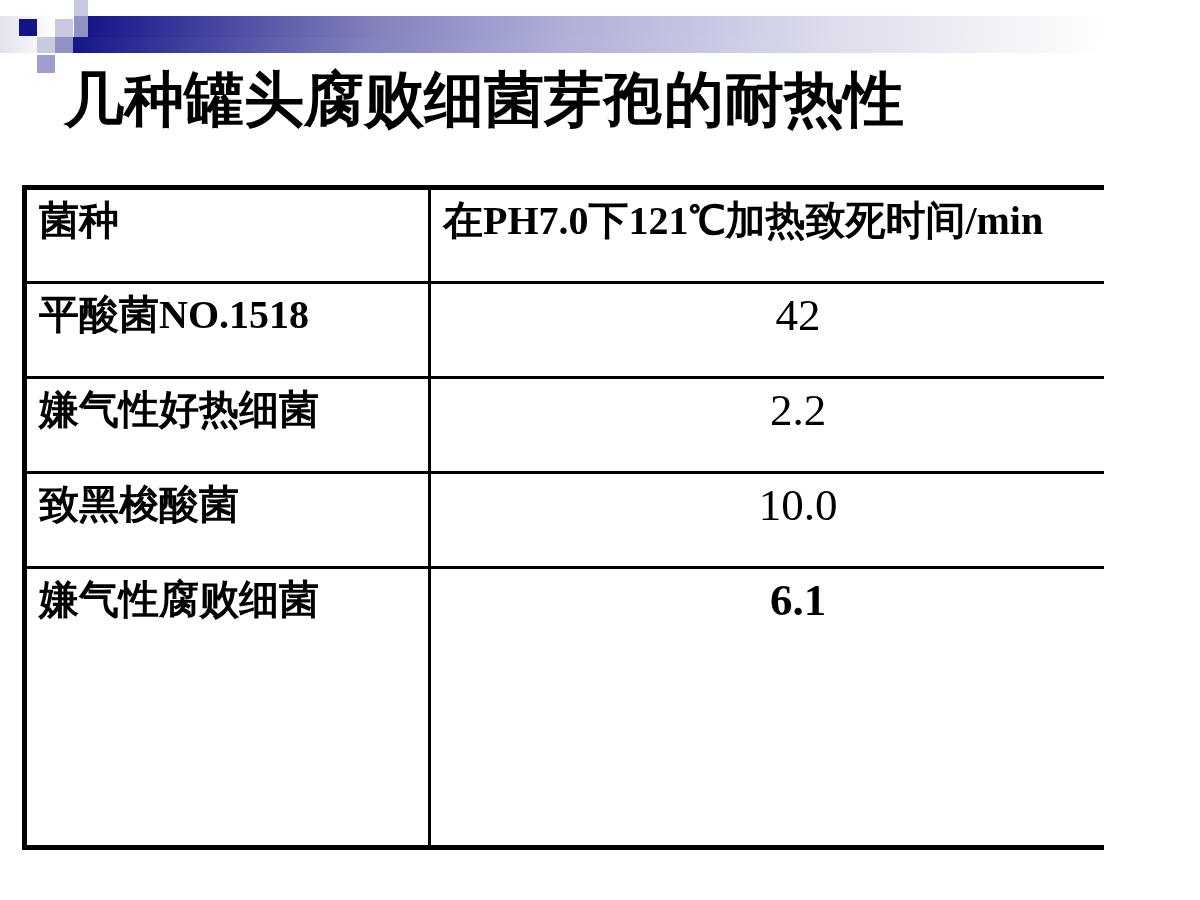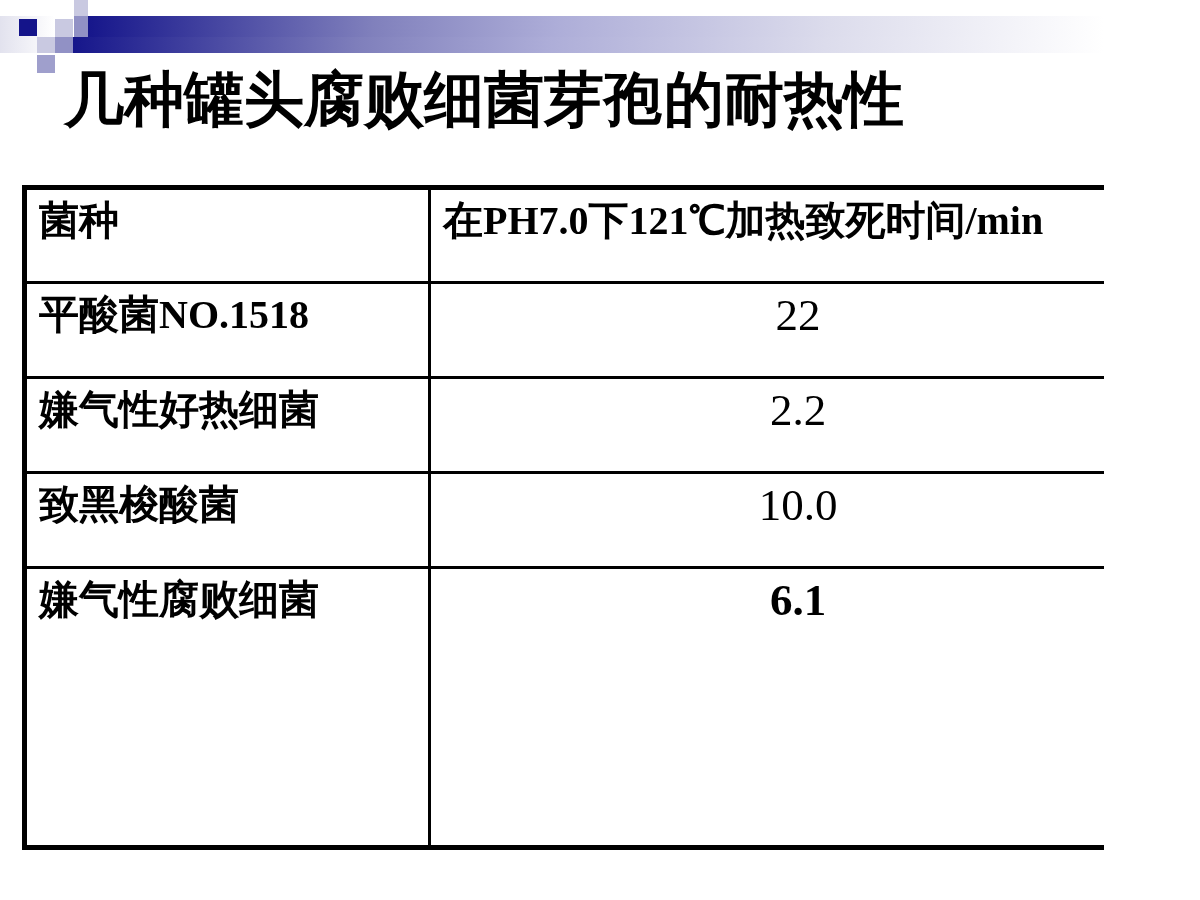--- a/index.html
+++ b/index.html
@@ -123,21 +123,21 @@
       <col class="col-species">
       <col class="col-time">
     </colgroup>
     <tbody>
       <tr>
         <td class="cell-species">菌种</td>
         <td class="cell-time-header">在PH7.0下121℃加热致死时间/min</td>
       </tr>
       <tr>
         <td class="cell-species">平酸菌NO.1518</td>
-        <td class="cell-time">22</td>
+        <td class="cell-time">42</td>
       </tr>
       <tr>
         <td class="cell-species">嫌气性好热细菌</td>
         <td class="cell-time">2.2</td>
       </tr>
       <tr>
         <td class="cell-species">致黑梭酸菌</td>
         <td class="cell-time">10.0</td>
       </tr>
       <tr>

